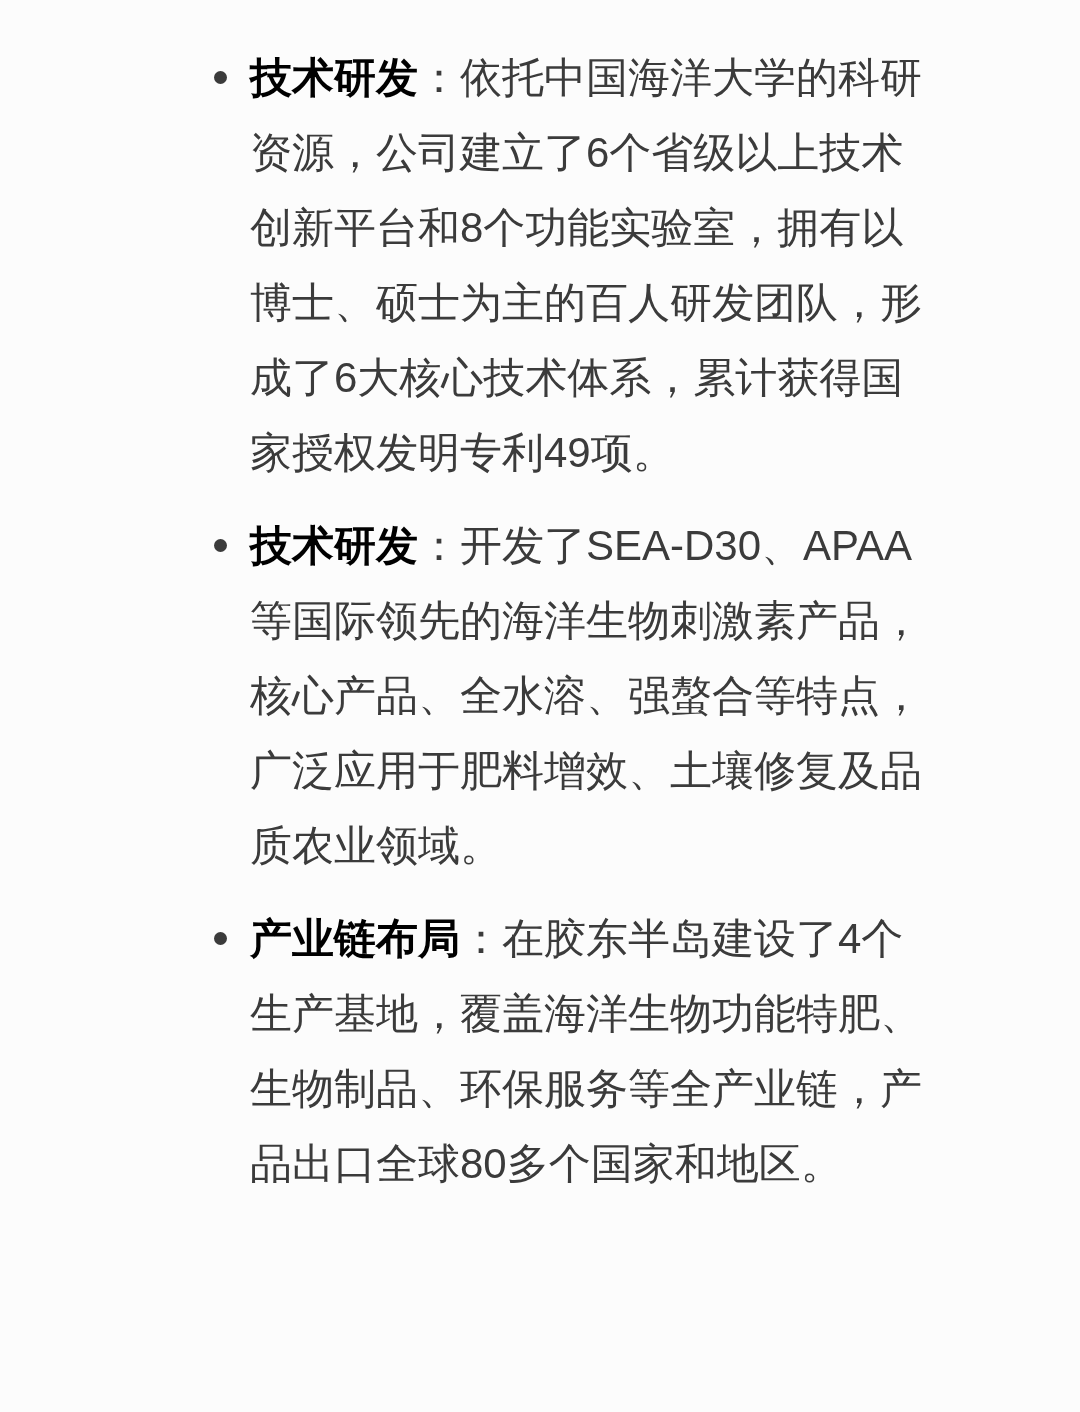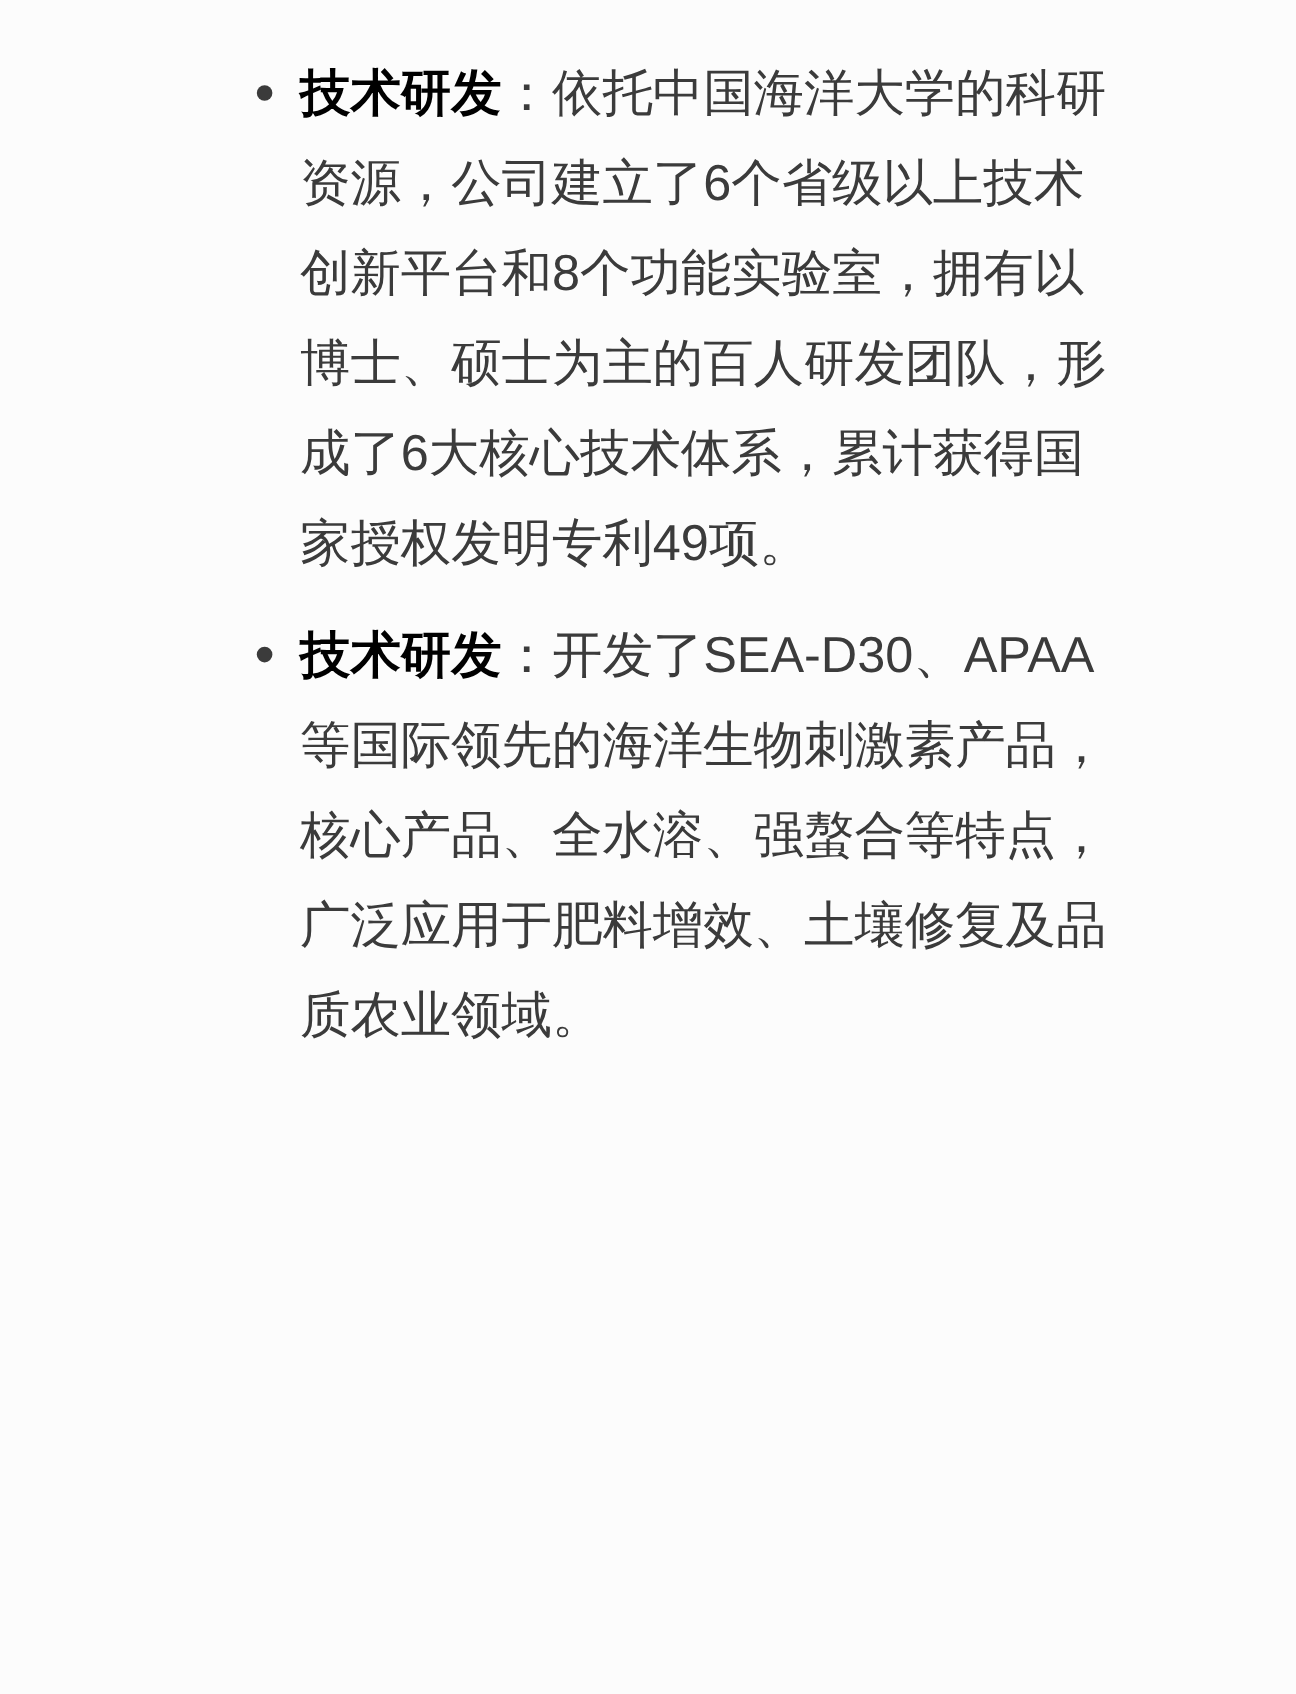--- a/index.html
+++ b/index.html
@@ -78,15 +78,19 @@
     <li class="bullet-item">
       <span class="bullet-dot"></span>
       <p><span class="bullet-term">技术研发</span><span class="bullet-colon">：</span><span class="bullet-body">依托中国海洋大学的科研资源，公司建立了6个省级以上技术创新平台和8个功能实验室，拥有以博士、硕士为主的百人研发团队，形成了6大核心技术体系，累计获得国家授权发明专利49项。</span></p>
     </li>
 
     <li class="bullet-item">
       <span class="bullet-dot"></span>
       <p><span class="bullet-term">技术研发</span><span class="bullet-colon">：</span><span class="bullet-body">开发了SEA-D30、APAA等国际领先的海洋生物刺激素产品，核心产品、全水溶、强螯合等特点，广泛应用于肥料增效、土壤修复及品质农业领域。</span></p>
     </li>
 
+    <li class="bullet-item">
+      <span class="bullet-dot"></span>
+      <p><span class="bullet-term">产业链布局</span><span class="bullet-colon">：</span><span class="bullet-body">在胶东半岛建设了4个生产基地，覆盖海洋生物功能特肥、生物制品、环保服务等全产业链，产品出口全球80多个国家和地区。</span></p>
+    </li>
 
   </ul>
 </div>
 
 </body></html>

